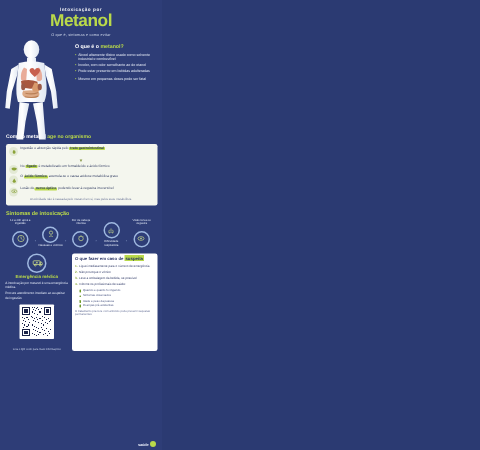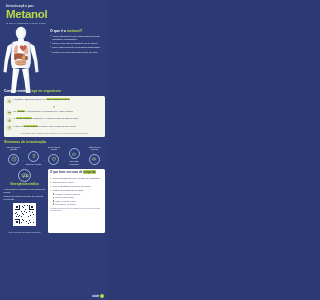--- a/index.html
+++ b/index.html
@@ -4,21 +4,21 @@
 <style>
   html,body{margin:0;padding:0;background:#2b3a72;}
   body{
     width:108px;height:300px;overflow:hidden;
     font-family:"Liberation Sans",sans-serif;
     color:#ffffff;position:relative;
   }
   .poster{position:absolute;inset:0;background:#2e3d77;overflow:hidden;}
 
   
-  .header{padding:5px 6px 2px 6px;}
+  .header{padding:5px 6px 2px 6px;text-align:center;}
   .kicker{font-size:3.1px;letter-spacing:.35px;font-weight:700;color:#ffffff;opacity:.92;line-height:1.1;}
   .title{font-size:11.5px;font-weight:700;color:#b9d94a;letter-spacing:-.3px;line-height:1;margin-top:.5px;}
   .subtitle{font-size:2.5px;color:#cfd8ea;letter-spacing:.12px;margin-top:1.6px;line-height:1.25;}
 
   
   .hero{position:relative;height:62px;}
   .body-fig{
     position:absolute;left:-2px;top:-2px;width:46px;height:70px;
   }
   .hero-text{

